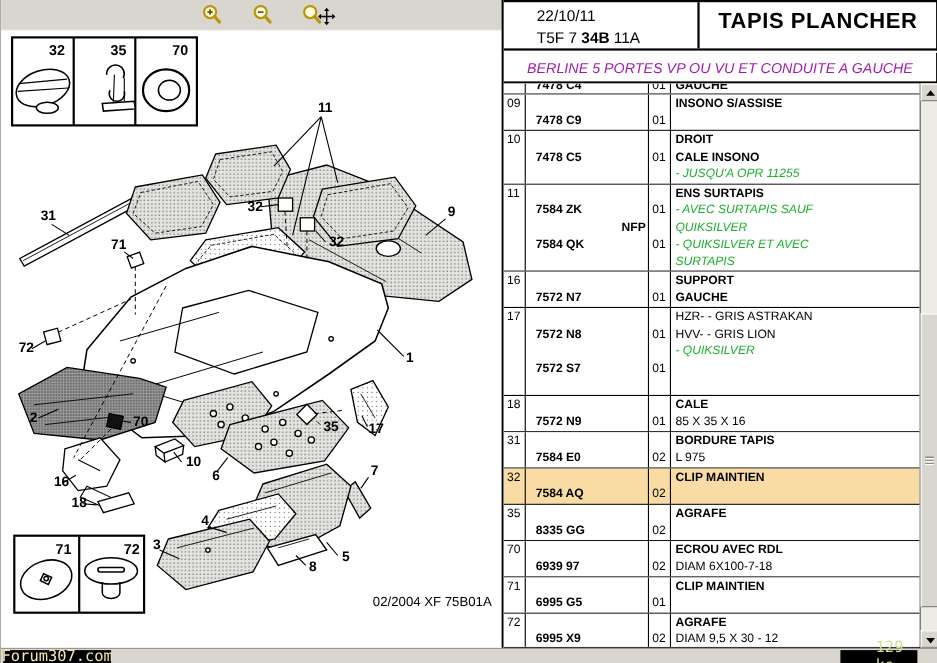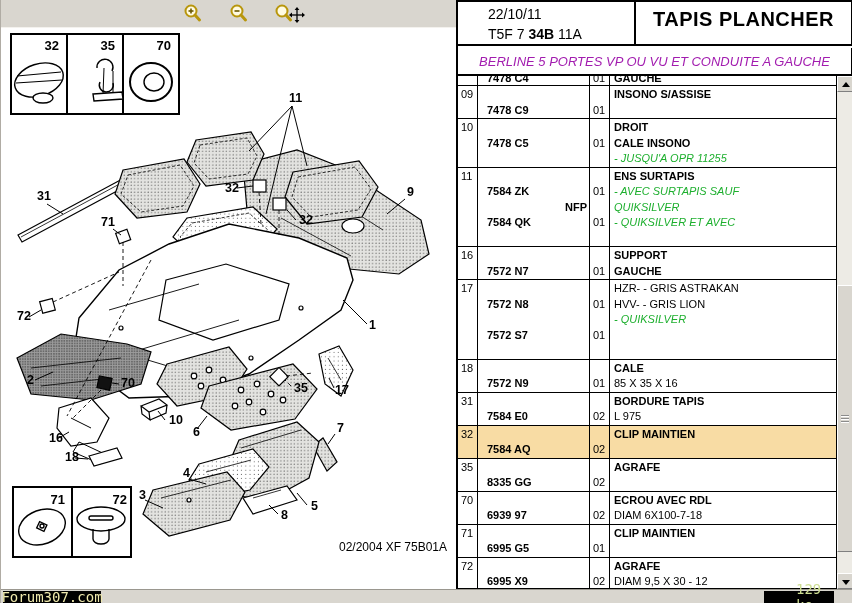--- a/index.html
+++ b/index.html
@@ -349,20 +349,21 @@
             <div class="">01</div>
             <div class="">&nbsp;</div>
             <div class="">01</div>
             <div class="">&nbsp;</div>
           </div>
           <div class="cell cdesc">
             <div class="d-title">ENS SURTAPIS</div>
             <div class="d-green">- AVEC SURTAPIS SAUF</div>
             <div class="d-green">QUIKSILVER</div>
             <div class="d-green">- QUIKSILVER ET AVEC</div>
+            <div class="d-green">SURTAPIS</div>
           </div>
         </div>
         <div class="prow">
           <div class="cell cref">16</div>
           <div class="cell cpart">
             <div class="pl">&nbsp;</div>
             <div class="pl">7572 N7</div>
           </div>
           <div class="cell cqty">
             <div class="">&nbsp;</div>

